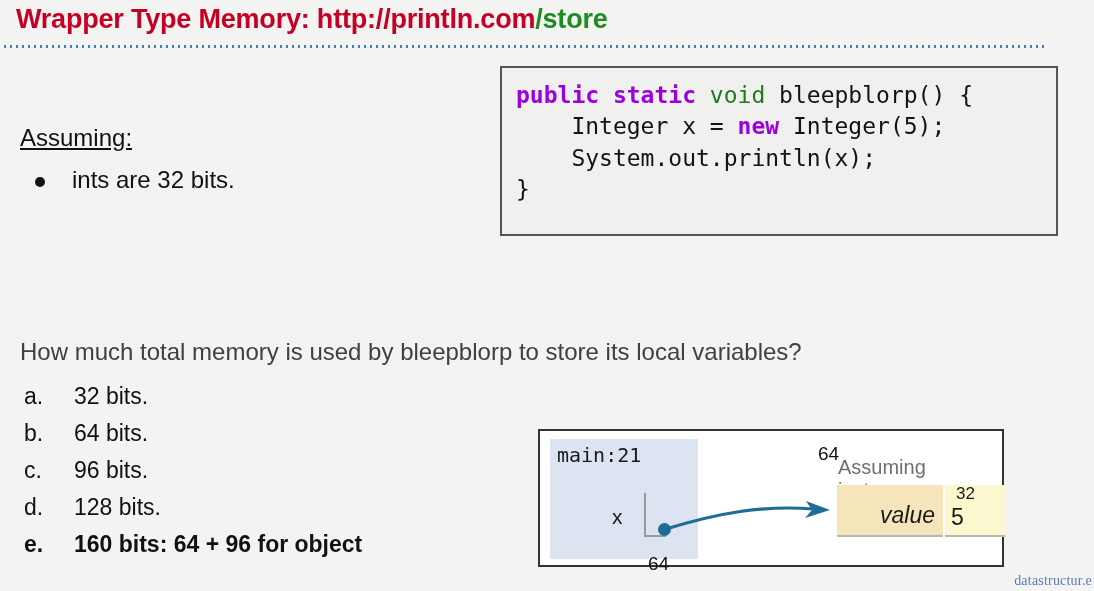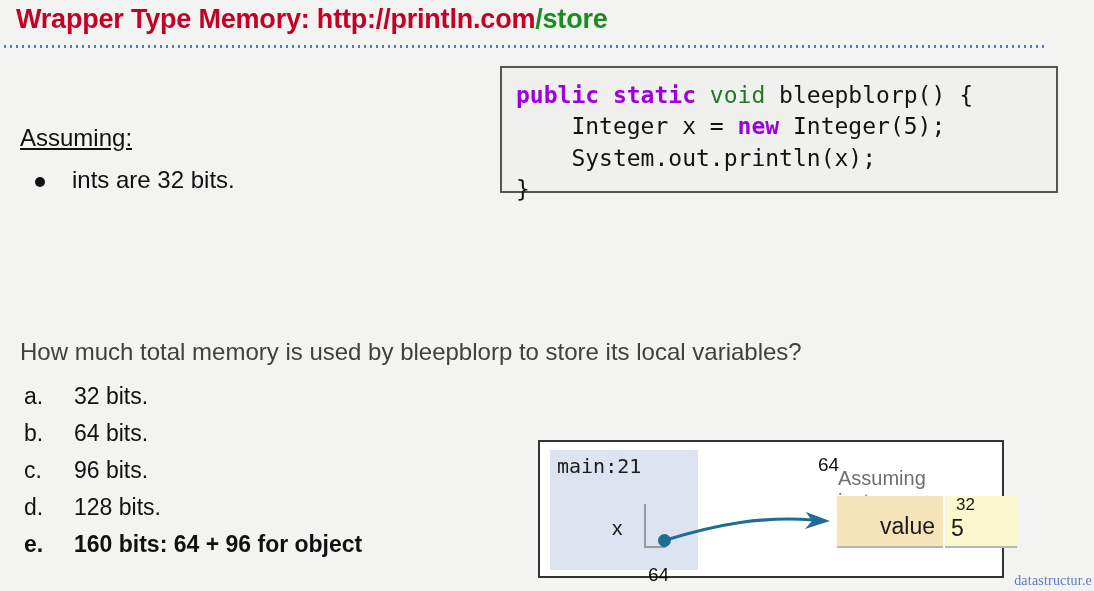--- a/index.html
+++ b/index.html
@@ -37,21 +37,21 @@
     background-image: repeating-linear-gradient(to right,
         #4a7ebb 0px, #4a7ebb 2px, transparent 2px, transparent 6px);
   }
 
   
   #code-box {
     position: absolute;
     left: 500px;
     top: 66px;
     width: 558px;
-    height: 127px;
+    height: 170px;
     background: #f0f0ee;
     border: 2px solid #555555;
     box-sizing: border-box;
   }
   #code-pre {
     margin: 0;
     padding: 12px 0 0 14px;
     font-family: "DejaVu Sans Mono", "Liberation Mono", monospace;
     font-size: 23px;
     line-height: 1.36;
@@ -137,21 +137,20 @@
   
   #diagram-box {
     position: absolute;
     left: 538px;
     top: 429px;
     width: 466px;
     height: 138px;
     background: #ffffff;
     border: 2px solid #333333;
     box-sizing: border-box;
-    margin-top: 11px;
   }
   #frame-box {
     position: absolute;
     left: 10px;
     top: 8px;
     width: 148px;
     height: 120px;
     background: #dde4f1;
   }
   #frame-title {
@@ -225,26 +224,27 @@
     background: #f6e4bb;
     border-bottom: 2px solid #b6b6b6;
     box-sizing: border-box;
   }
   #obj-value-cell span {
     position: absolute;
     right: 8px;
     bottom: 6px;
     font-size: 23px;
     color: #1a1a1a;
+    font-style: italic;
   }
   #obj-num-cell {
     position: absolute;
     left: 405px;
     top: 54px;
-    width: 72px;
+    width: 60px;
     height: 52px;
     background: #fbf8cf;
     border-bottom: 2px solid #b6b6b6;
     box-sizing: border-box;
   }
   #obj-num-cell .num-label {
     position: absolute;
     left: 11px;
     top: -1px;
     font-size: 17px;

